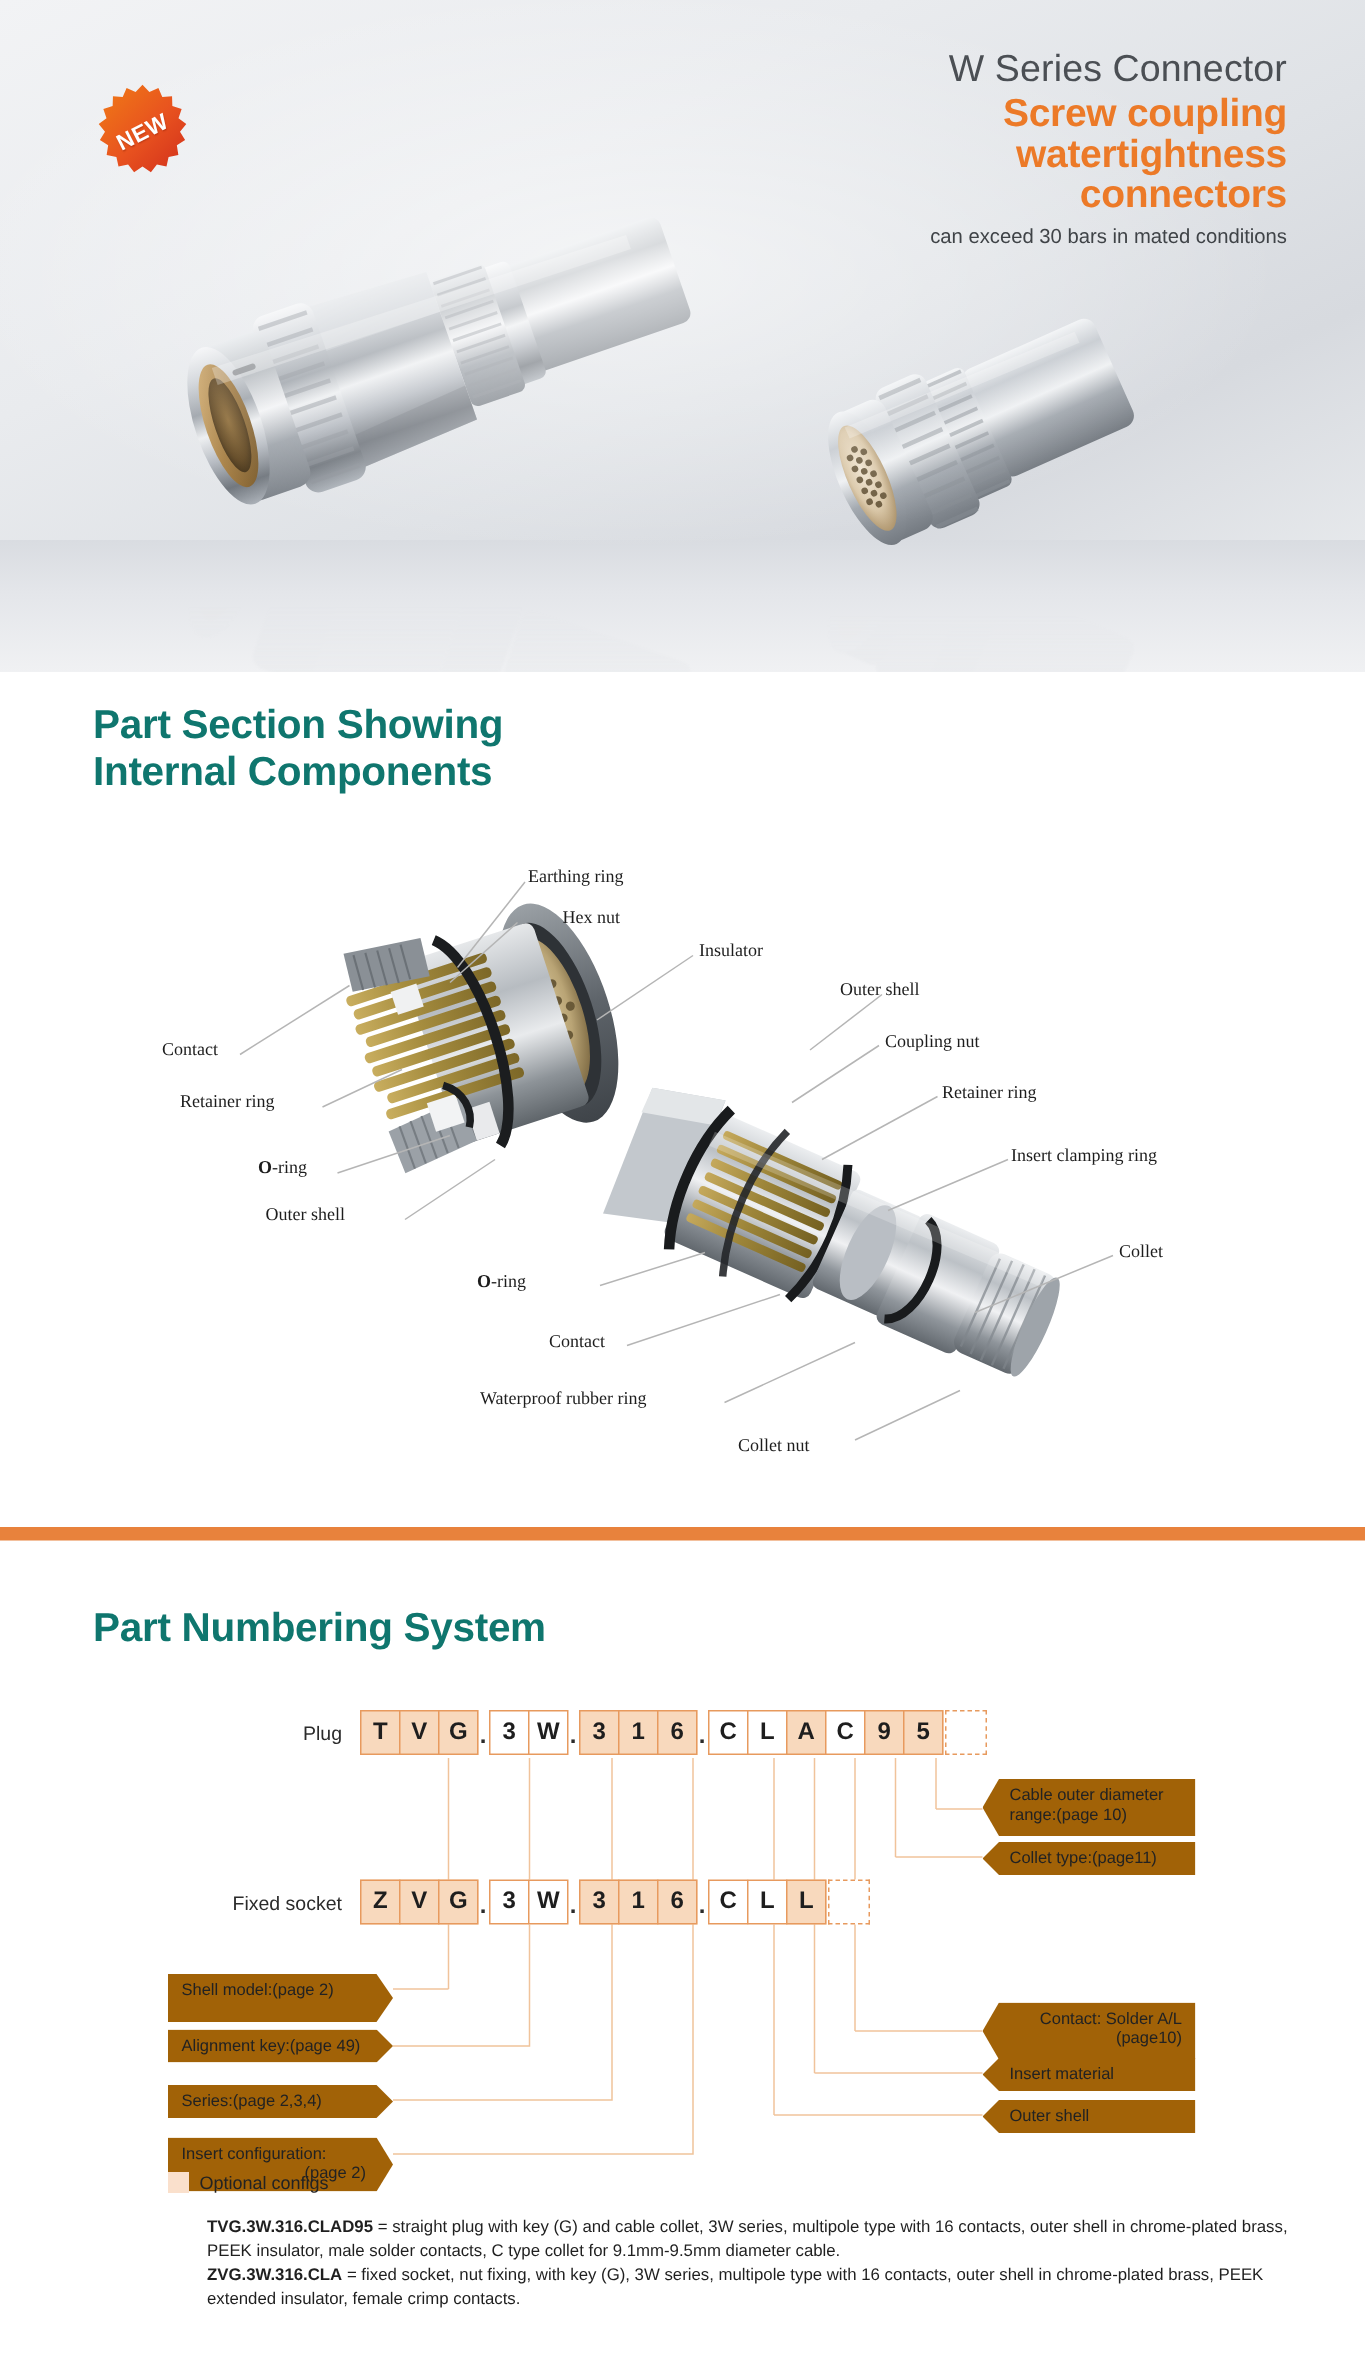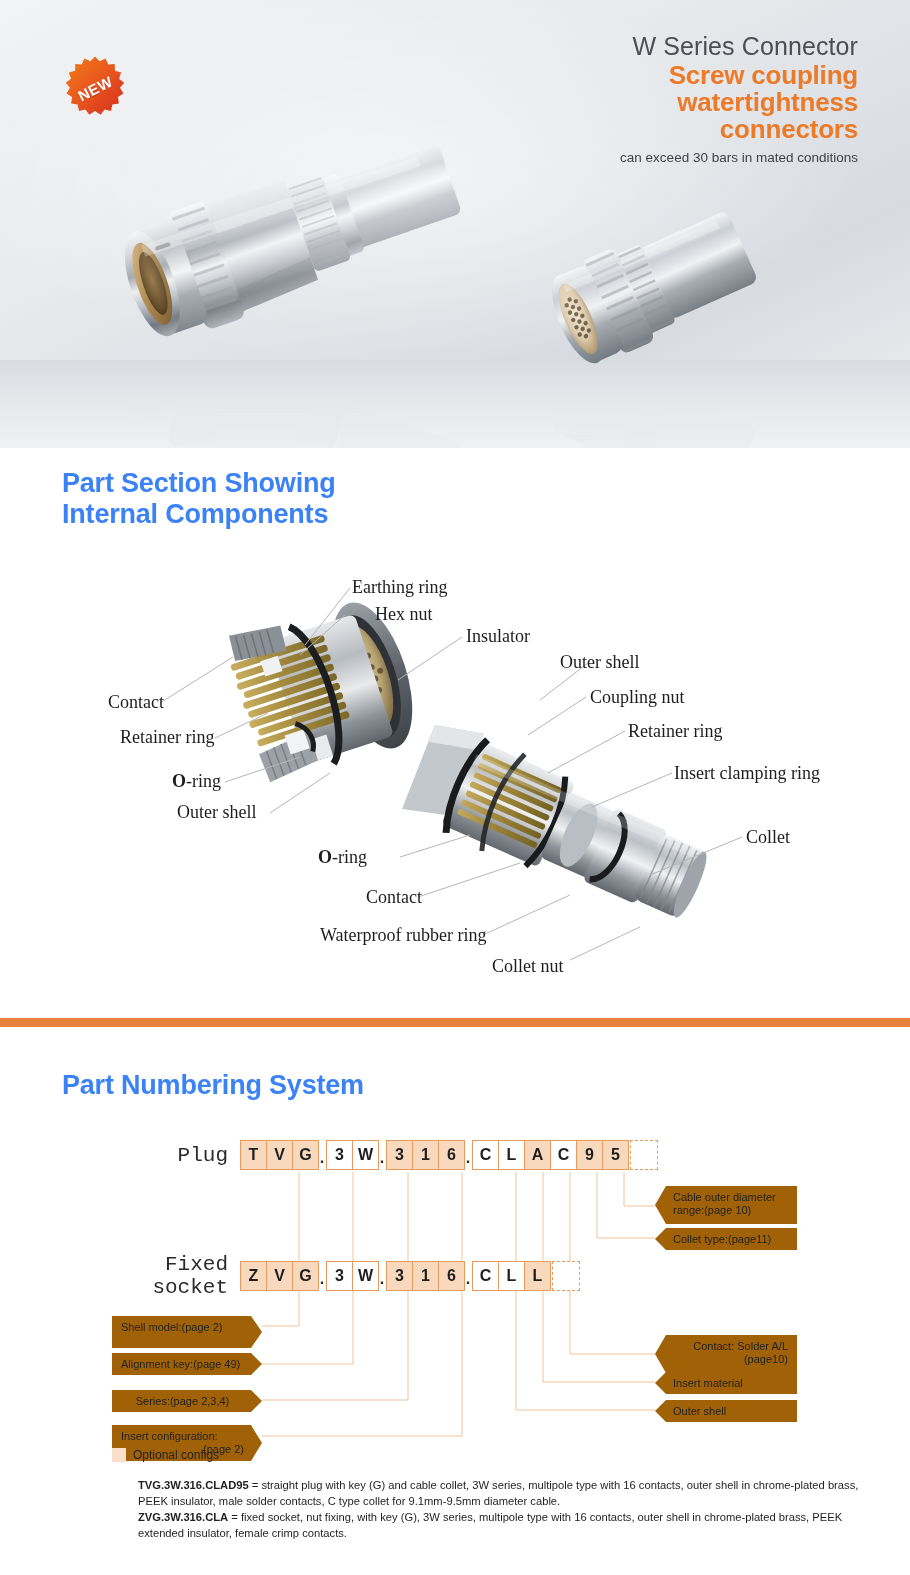--- a/index.html
+++ b/index.html
@@ -57,44 +57,44 @@
   .prod .refl{
     position:absolute;left:0;top:100%;width:100%;height:78%;
     transform:scaleY(-1);opacity:.26;
     -webkit-mask-image:linear-gradient(to bottom,rgba(0,0,0,.75),rgba(0,0,0,0) 72%);
             mask-image:linear-gradient(to bottom,rgba(0,0,0,.75),rgba(0,0,0,0) 72%);
     filter:blur(.6px);
   }
 
   
   .sec-heading{
-    position:absolute;font-size:27px;font-weight:700;color:#3b82f6;
+    position:absolute;font-size:27px;font-weight:700;color:#0f766e;
     line-height:1.13;letter-spacing:-.2px;
   }
   #part-section-heading{left:62px;top:468px;}
   #part-numbering-heading{left:62px;top:1070px;}
 
   .diagram-wrap{position:absolute;left:0;top:545px;width:910px;height:450px;}
   .dlabel{
     position:absolute;font-family:"Liberation Serif", serif;
-    font-size:18px;color:#1d1d1d;white-space:nowrap;line-height:1;
+    font-size:12px;color:#1d1d1d;white-space:nowrap;line-height:1;
   }
   .dlabel b{font-weight:700;}
 
   
   .divider{
     position:absolute;left:0;top:1018px;width:910px;height:9px;background:#e8823c;
   }
 
   
   .pn-area{position:absolute;left:0;top:1110px;width:910px;height:360px;}
   .pn-row{position:absolute;display:flex;align-items:center;}
   .pn-rowlabel{
-    font-size:21px;color:#2b2b2b;font-weight:400;margin-right:12px;
-    text-align:right;width:110px;font-family:Liberation Mono, monospace;
+    font-size:13px;color:#2b2b2b;font-weight:400;margin-right:12px;
+    text-align:right;width:110px;
   }
   .code{display:flex;align-items:stretch;}
   .cell{
     width:27px;height:30px;box-sizing:border-box;
     border:1px solid #e79a5e;
     display:flex;align-items:center;justify-content:center;
     font-size:16px;font-weight:600;color:#1e1e1e;
     font-family:"Liberation Sans", sans-serif;
     margin-right:-1px;
   }
@@ -651,21 +651,21 @@
   <div class="tag left-point" style="left:655px;top:290px;width:142px;height:22px;">
     <span>Outer shell</span>
   </div>
 
   <div class="tag right-point" style="left:112px;top:206px;width:150px;height:32px;">
     <span>Shell model:(page 2)</span>
   </div>
   <div class="tag right-point" style="left:112px;top:243px;width:150px;height:22px;">
     <span>Alignment key:(page 49)</span>
   </div>
-  <div class="tag right-point" style="left:112px;top:280px;width:150px;height:22px;text-align:center;">
+  <div class="tag right-point" style="left:112px;top:280px;width:150px;height:22px;">
     <span>Series:(page 2,3,4)</span>
   </div>
   <div class="tag right-point" style="left:112px;top:315px;width:150px;height:36px;">
     <span>Insert configuration:</span>
     <span class="r">(page 2)</span>
   </div>
 </div>
 
 <div class="legend">
   <span class="sw"></span>

